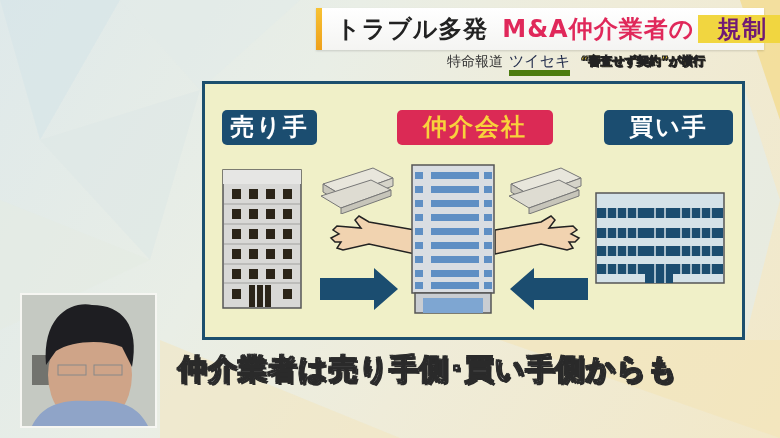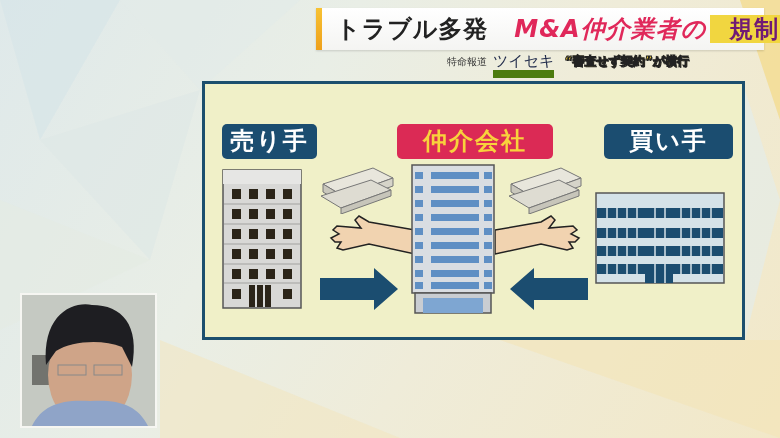--- a/index.html
+++ b/index.html
@@ -8,31 +8,31 @@
     background:linear-gradient(120deg,#dfe9ea 0%,#e9eee6 35%,#efecd9 60%,#f2e8c8 100%);}
   .bgpoly{position:absolute;inset:0;}
   .titlebar{position:absolute;left:316px;top:8px;width:448px;height:42px;
     background:linear-gradient(180deg,#ffffff 0%,#f4f4f2 100%);
     box-shadow:0 1px 2px rgba(0,0,0,.15);}
   .titlebar .accent{position:absolute;left:0;top:0;width:6px;height:42px;
     background:linear-gradient(180deg,#f7c233,#eea01b);}
   .title-text{position:absolute;left:20px;top:5px;font-size:24px;font-weight:bold;
     letter-spacing:1px;white-space:nowrap;line-height:32px;}
   .t-black{color:#222;text-align:center;}
-  .t-red{color:#e0285a;margin-left:26px;font-style:italic;}
+  .t-red{color:#e0285a;margin-left:14px;}
   .t-hl{background:#f1d640;color:#701a75;padding:0 19px;margin:4px 4px;}
   .subline{position:absolute;left:447px;top:51px;height:24px;white-space:nowrap;}
-  .sub-small{font-size:10px;color:#333;vertical-align:middle;font-family:Liberation Serif, serif;}
+  .sub-small{font-size:14px;color:#333;vertical-align:middle;font-family:Liberation Serif, serif;}
   .sub-brand{font-size:15px;color:#1f2a4a;margin:0 10px 0 6px;vertical-align:middle;
-    border-bottom:8px solid #4d7c0f;}
+    border-bottom:6px solid #4d7c0f;}
   .sub-quote{font-size:12px;font-weight:bold;color:#f5d23a;vertical-align:middle;
     -webkit-text-stroke:1px #222;text-shadow:1px 1px 0 #222;}
   .panel{position:absolute;left:202px;top:81px;width:537px;height:253px;
     background:#f0f0c8;border:3px solid #1c4f6e;}
-  .lbl{position:absolute;top:40px;height:35px;border-radius:5px;color:#fff;
+  .lbl{position:absolute;top:26px;height:35px;border-radius:5px;color:#fff;
     font-size:24px;font-weight:bold;line-height:35px;text-align:center;letter-spacing:2px;}
   .lbl.blue{background:#1b4d70;}
   .lbl.red{background:#db2a55;color:#f8d23c;}
   .bld{position:absolute;}
   .arrow{position:absolute;}
   .cash{position:absolute;}
   .caption{position:absolute;left:178px;top:350px;font-size:29px;font-weight:bold;
     color:#fff;line-height:38px;letter-spacing:1px;
     -webkit-text-stroke:1.2px #2a2a2a;
     text-shadow:2px 2px 0 #2a2a2a,-1px -1px 0 #2a2a2a,1px -1px 0 #2a2a2a,-1px 1px 0 #2a2a2a;}
@@ -202,13 +202,14 @@
     <rect x="10" y="60" width="30" height="30" fill="#3a3a36" opacity=".6"></rect>
     <ellipse cx="68" cy="80" rx="42" ry="52" fill="#cfa488"></ellipse>
     <path d="M24,70 C20,20 50,6 70,10 C100,10 118,30 110,72 L100,52 C80,44 50,46 34,56 Z" fill="#1e1e22"></path>
     <rect x="36" y="70" width="28" height="10" fill="none" stroke="#888" stroke-width="1"></rect>
     <rect x="72" y="70" width="28" height="10" fill="none" stroke="#888" stroke-width="1"></rect>
     <path d="M10,131 C20,110 40,104 68,106 C96,104 116,110 126,131 Z" fill="#8fa4c8"></path>
   </svg>
 </div>
 
 <div class="caption">
+  <div>仲介業者は売り手側･買い手側からも</div>
 </div>
 
 </body></html>

